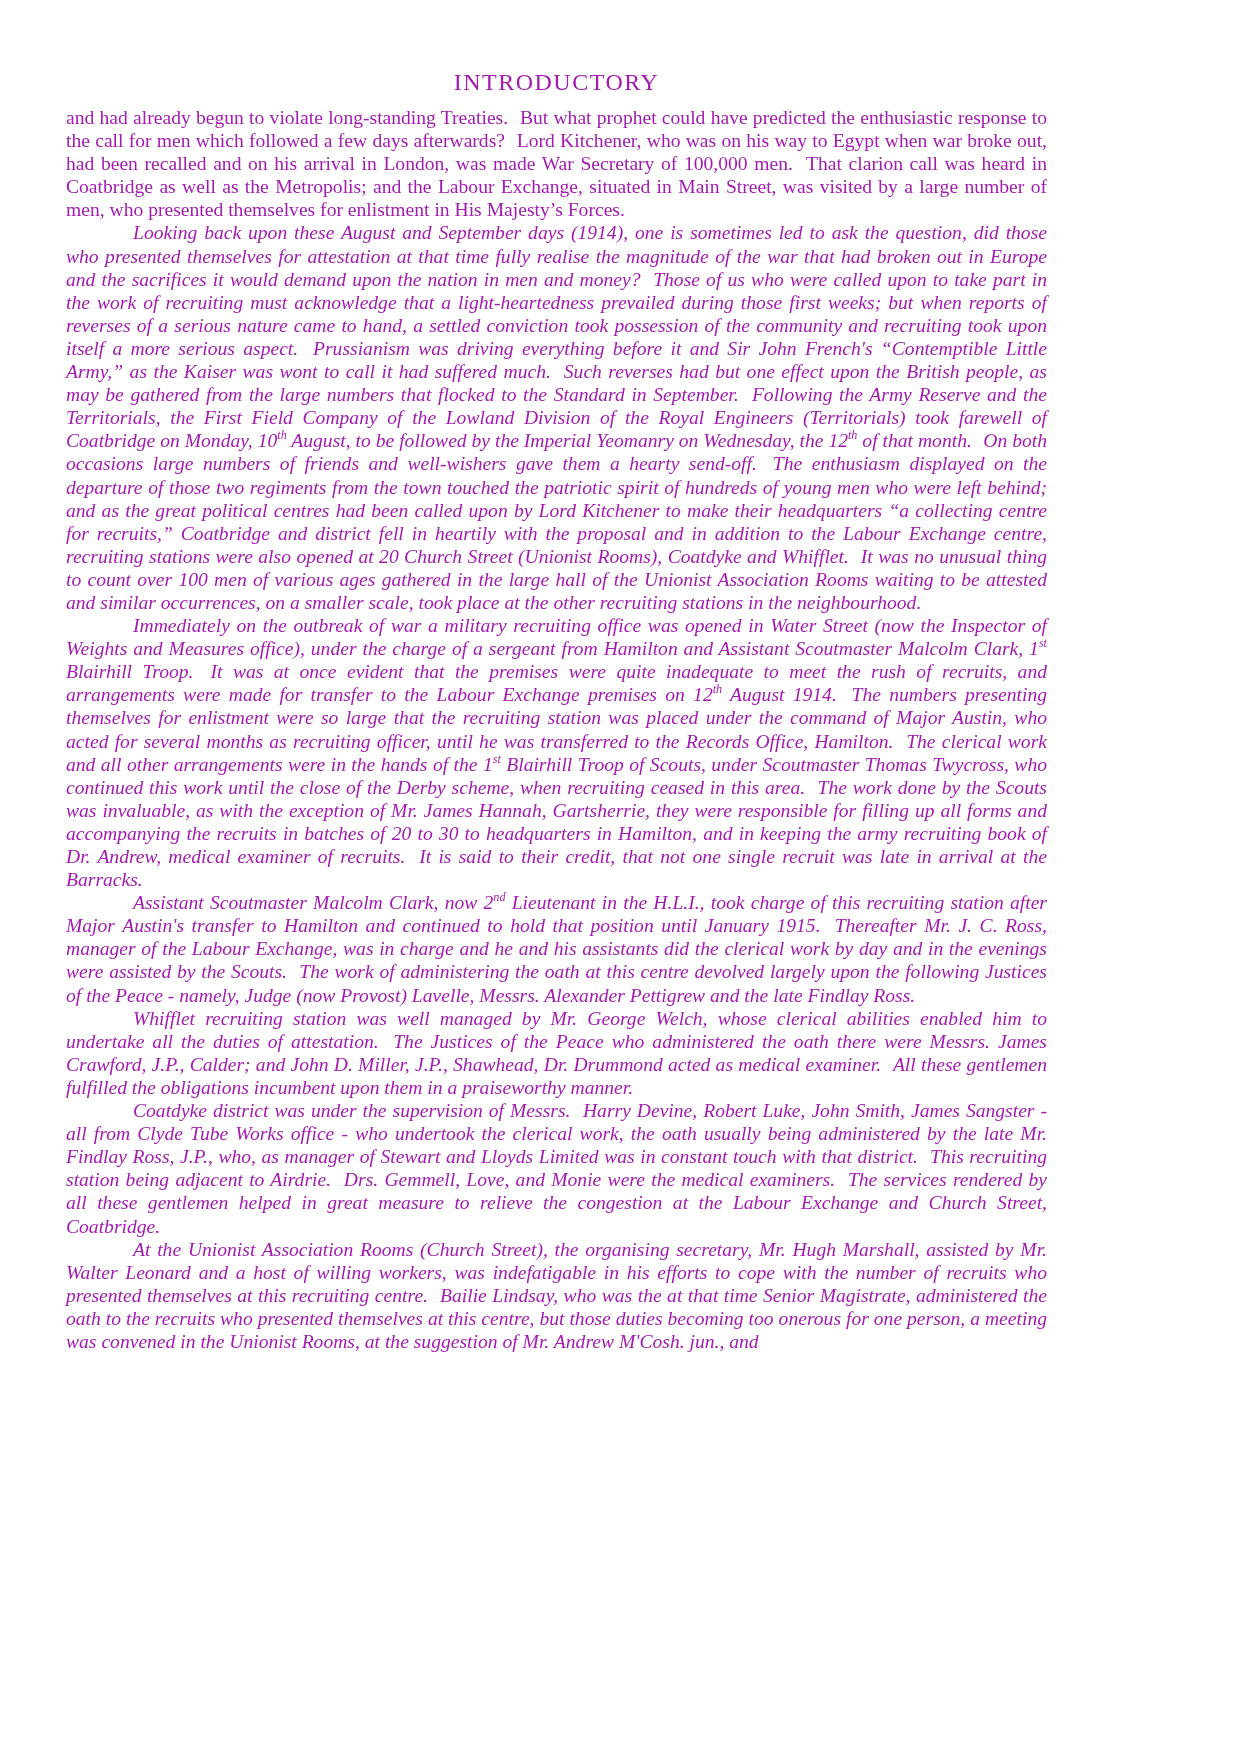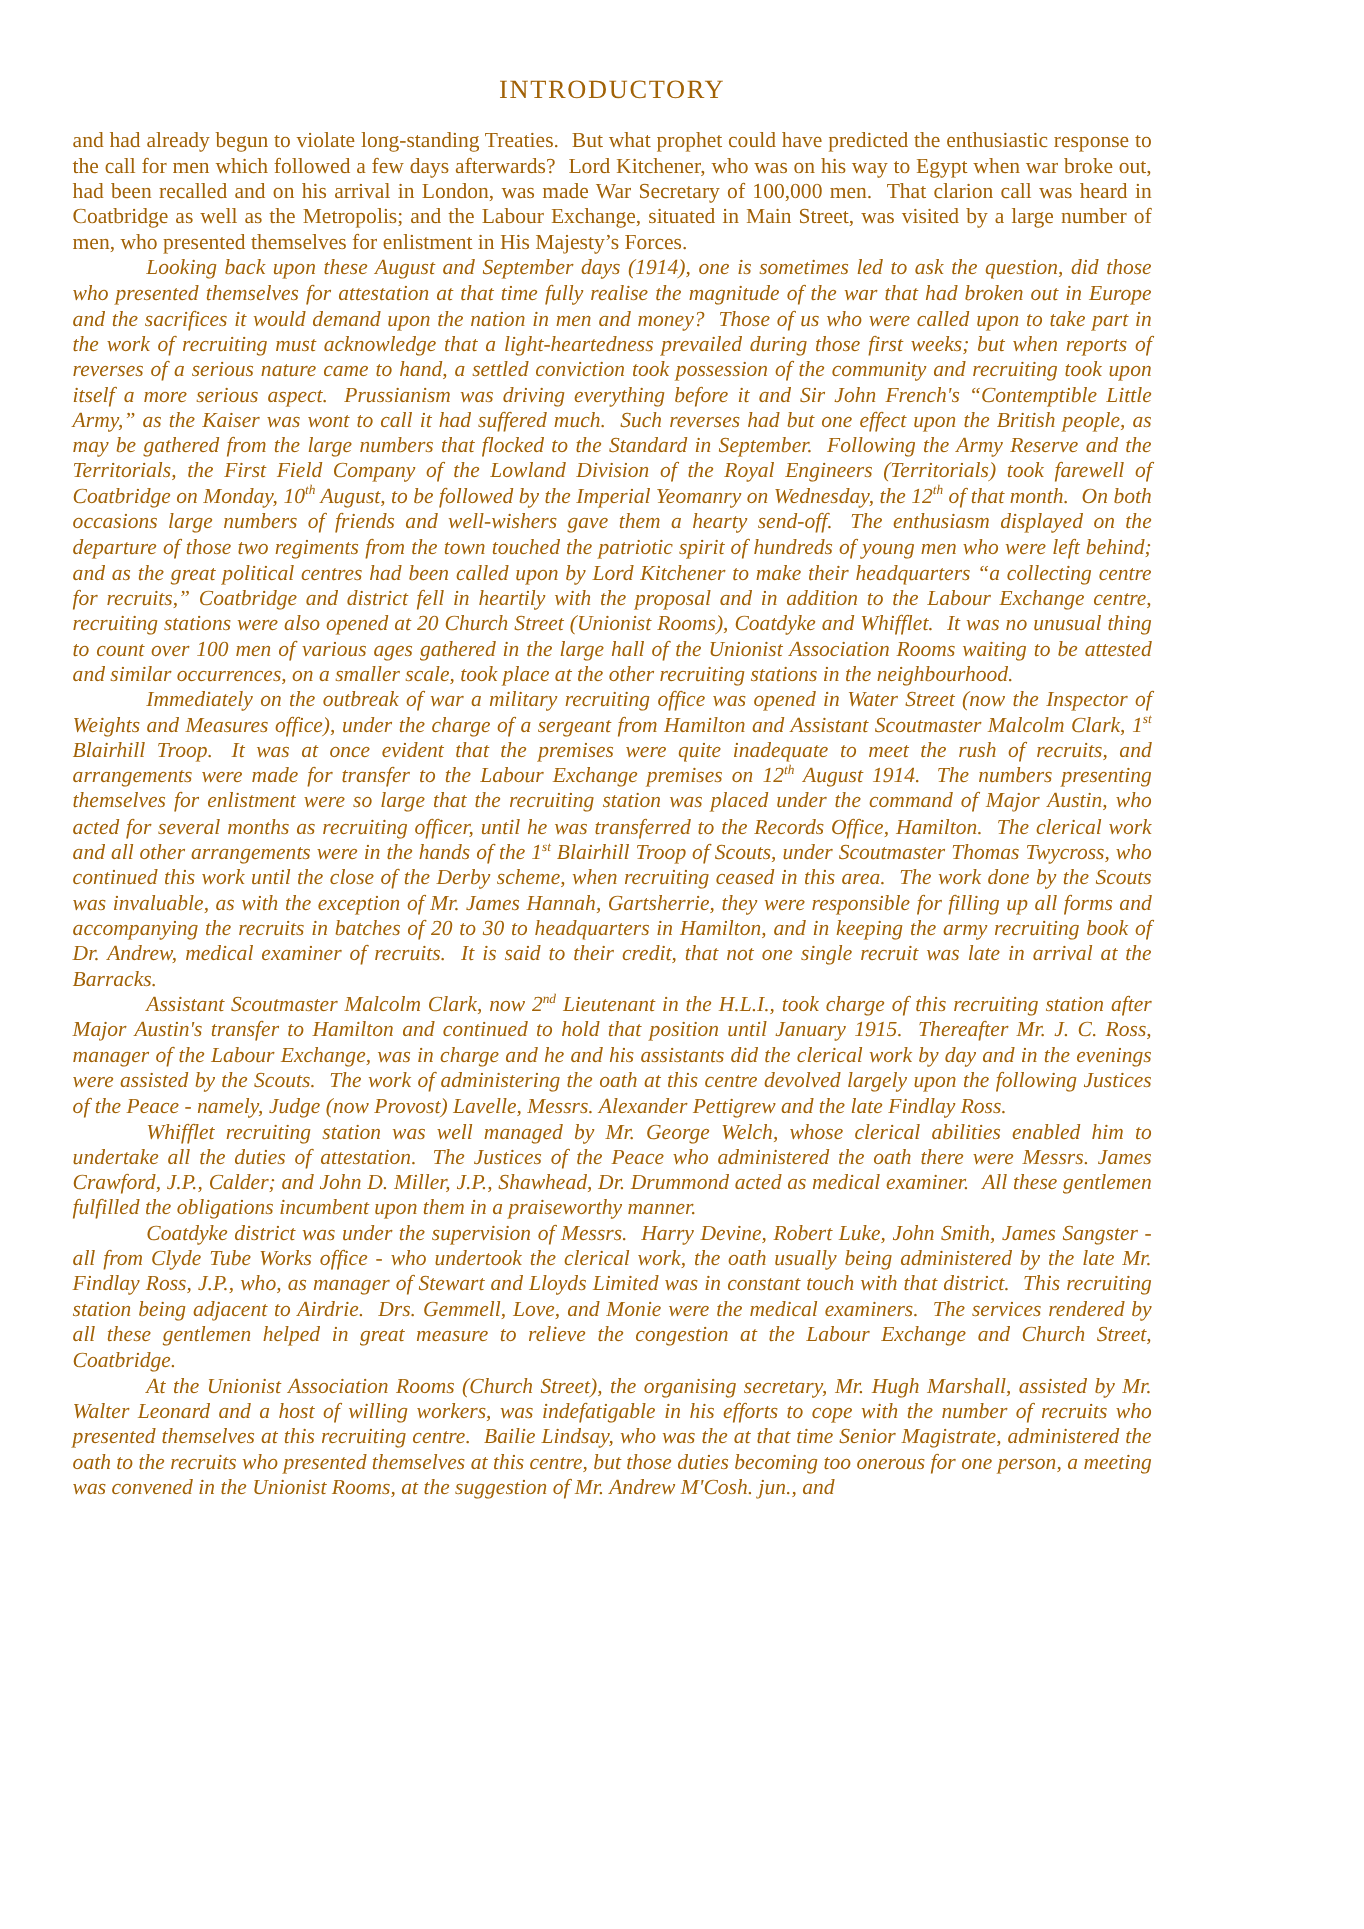--- a/index.html
+++ b/index.html
@@ -1,21 +1,21 @@
 <!DOCTYPE html>
 <html><head>
 <meta charset="utf-8">
 <style>
   html, body { margin: 0; padding: 0; background: #ffffff; }
   .page {
     position: relative;
     width: 1136px;
     height: 1754px;
     background: #ffffff;
-    color: #a16207;
+    color: #a21caf;
     font-family: "Liberation Serif", serif;
     overflow: hidden;
   }
   .header-title {
     position: absolute;
     top: 69px;
     left: 66px;
     width: 981px;
     text-align: center;
     font-size: 24px;
@@ -23,21 +23,21 @@
     white-space: nowrap;
   }
   .page-number {
     position: absolute;
     top: 72px;
     left: 1138px;
     font-size: 21px;
   }
   .body-text {
     position: absolute;
-    top: 117px;
+    top: 106px;
     left: 66px;
     width: 981px;
     text-align: justify;
     font-size: 19.6px;
     line-height: 23.1px;
   }
   .body-text p.para { margin: 0; }
   .body-text p.para.indent { text-indent: 67px; font-style: italic; }
   .body-text sup {
     font-size: 0.62em;

